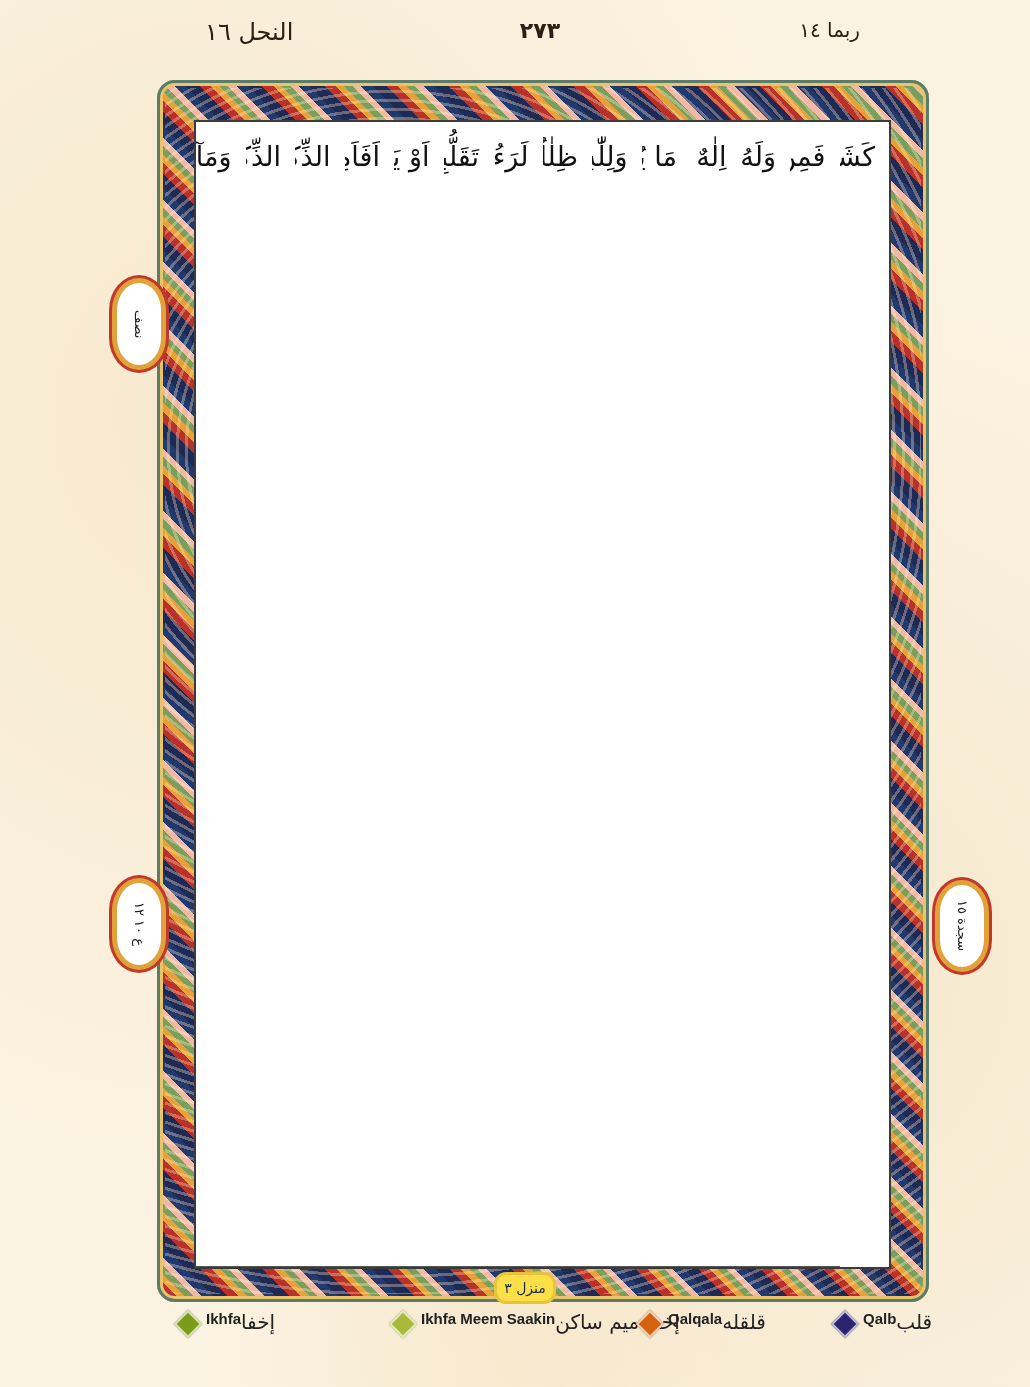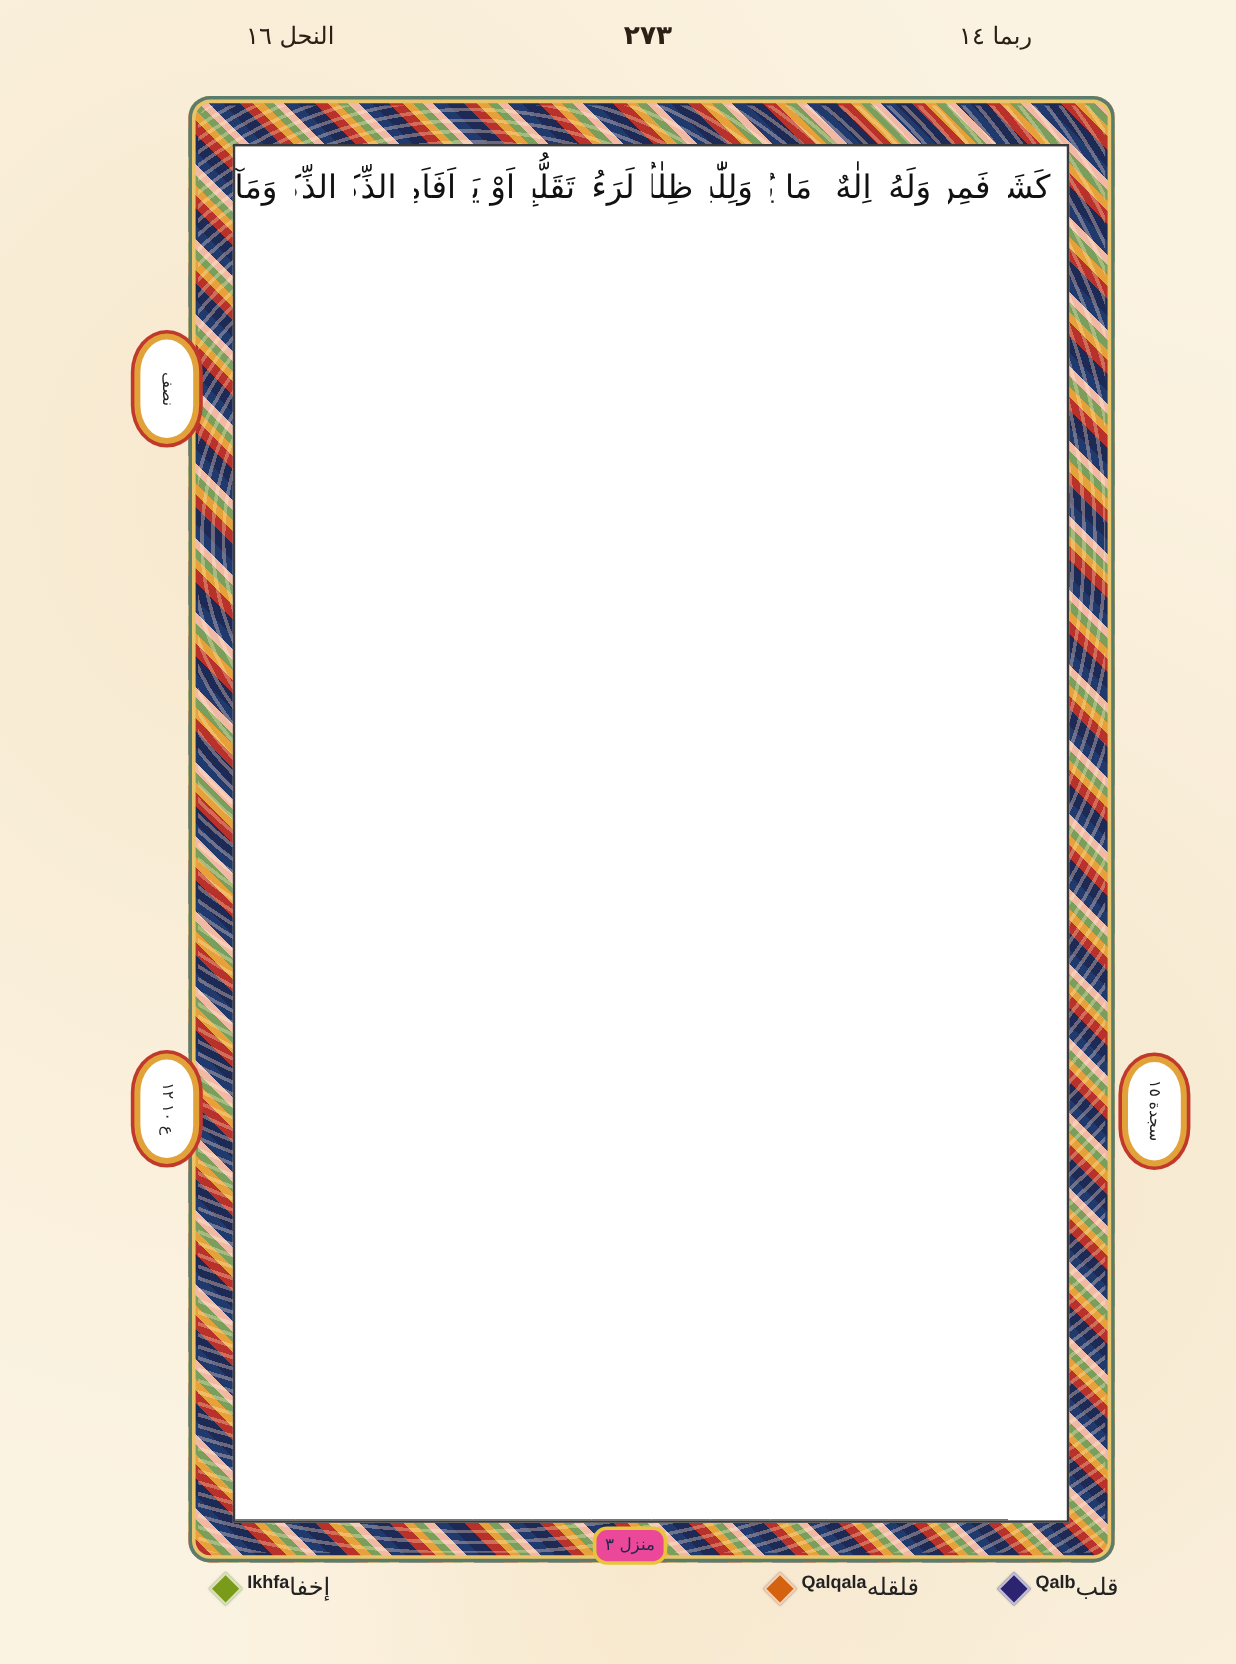--- a/index.html
+++ b/index.html
@@ -6,21 +6,21 @@
   body {
     width:1030px; height:1387px; overflow:hidden; position:relative;
     background:#fbf3e2;
     background-image:
       radial-gradient(ellipse at 20% 30%, rgba(240,214,170,0.35), transparent 60%),
       radial-gradient(ellipse at 80% 70%, rgba(236,206,160,0.30), transparent 55%),
       radial-gradient(ellipse at 50% 95%, rgba(245,222,185,0.35), transparent 50%);
     font-family:"DejaVu Sans", sans-serif;
   }
   .hdr { position:absolute; top:18px; font-family:"DejaVu Sans", sans-serif; color:#2a2016; direction:rtl; }
-  .hdr-left { left:205px; font-size:20px; }
+  .hdr-left { left:205px; font-size:24px; }
   .hdr-center { left:0; width:1080px; text-align:center; font-size:22px; font-weight:bold; }
   .hdr-right { right:170px; font-size:20px; }
 
   
   .frame {
     position:absolute; left:157px; top:80px; width:772px; height:1222px;
     border-radius:18px;
     background:
       repeating-linear-gradient(45deg, #1d2a55 0 10px, #b8312a 10px 18px, #e6a13a 18px 24px, #7a9e5b 24px 30px, #f1b9a3 30px 36px, #203a6e 36px 44px);
     box-shadow: inset 0 0 0 3px #5b7c6a, inset 0 0 0 6px #e9c46a;
@@ -45,21 +45,21 @@
   .line:last-child { border-bottom:none; }
 
   .medallion {
     position:absolute; width:44px; height:82px; border-radius:50% / 35%;
     background:#fff; border:5px solid #e2a23a; box-shadow:0 0 0 3px #c0392b;
     display:flex; align-items:center; justify-content:center;
     font-size:13px; color:#222; writing-mode:vertical-rl; direction:rtl;
   }
   .manzil {
     position:absolute; left:494px; top:1272px; width:56px; height:26px;
-    background:#ec4899; border:3px solid #e8c43a; border-radius:12px;
+    background:#fde047; border:3px solid #e8c43a; border-radius:12px;
     font-size:14px; text-align:center; line-height:26px; direction:rtl; color:#1b2a4a;
   }
 
   .legend { position:absolute; top:1310px; left:0; width:1030px; height:70px; }
   .leg-item { position:absolute; top:0; display:flex; align-items:flex-start; gap:8px; }
   .diamond { width:16px; height:16px; transform:rotate(45deg); margin-top:4px; border:2px solid rgba(255,255,255,0.7); box-shadow:0 0 2px rgba(0,0,0,0.3); }
   .leg-text { display:flex; flex-direction:row; }
   .leg-en { font-family:"Liberation Sans", sans-serif; font-weight:bold; font-size:15px; color:#222; }
   .leg-ar { font-family:"DejaVu Sans", sans-serif; font-size:20px; color:#222; direction:rtl; text-align:left; }
 </style>
@@ -96,20 +96,27 @@
 <div class="manzil">منزل ٣</div>
 
 <div class="legend">
   <div class="leg-item" style="left:178px;">
     <span class="diamond" style="background:#7a9a1a;"></span>
     <div class="leg-text">
       <span class="leg-en">Ikhfa</span>
       <span class="leg-ar">إخفا</span>
     </div>
   </div>
+  <div class="leg-item" style="left:393px;">
+    <span class="diamond" style="background:#a8b83a;"></span>
+    <div class="leg-text">
+      <span class="leg-en">Ikhfa Meem Saakin</span>
+      <span class="leg-ar">إخفا ميم ساكن</span>
+    </div>
+  </div>
   <div class="leg-item" style="left:640px;">
     <span class="diamond" style="background:#d4620f;"></span>
     <div class="leg-text">
       <span class="leg-en">Qalqala</span>
       <span class="leg-ar">قلقله</span>
     </div>
   </div>
   <div class="leg-item" style="left:835px;justify-content:center;">
     <span class="diamond" style="background:#2c2470;"></span>
     <div class="leg-text">

